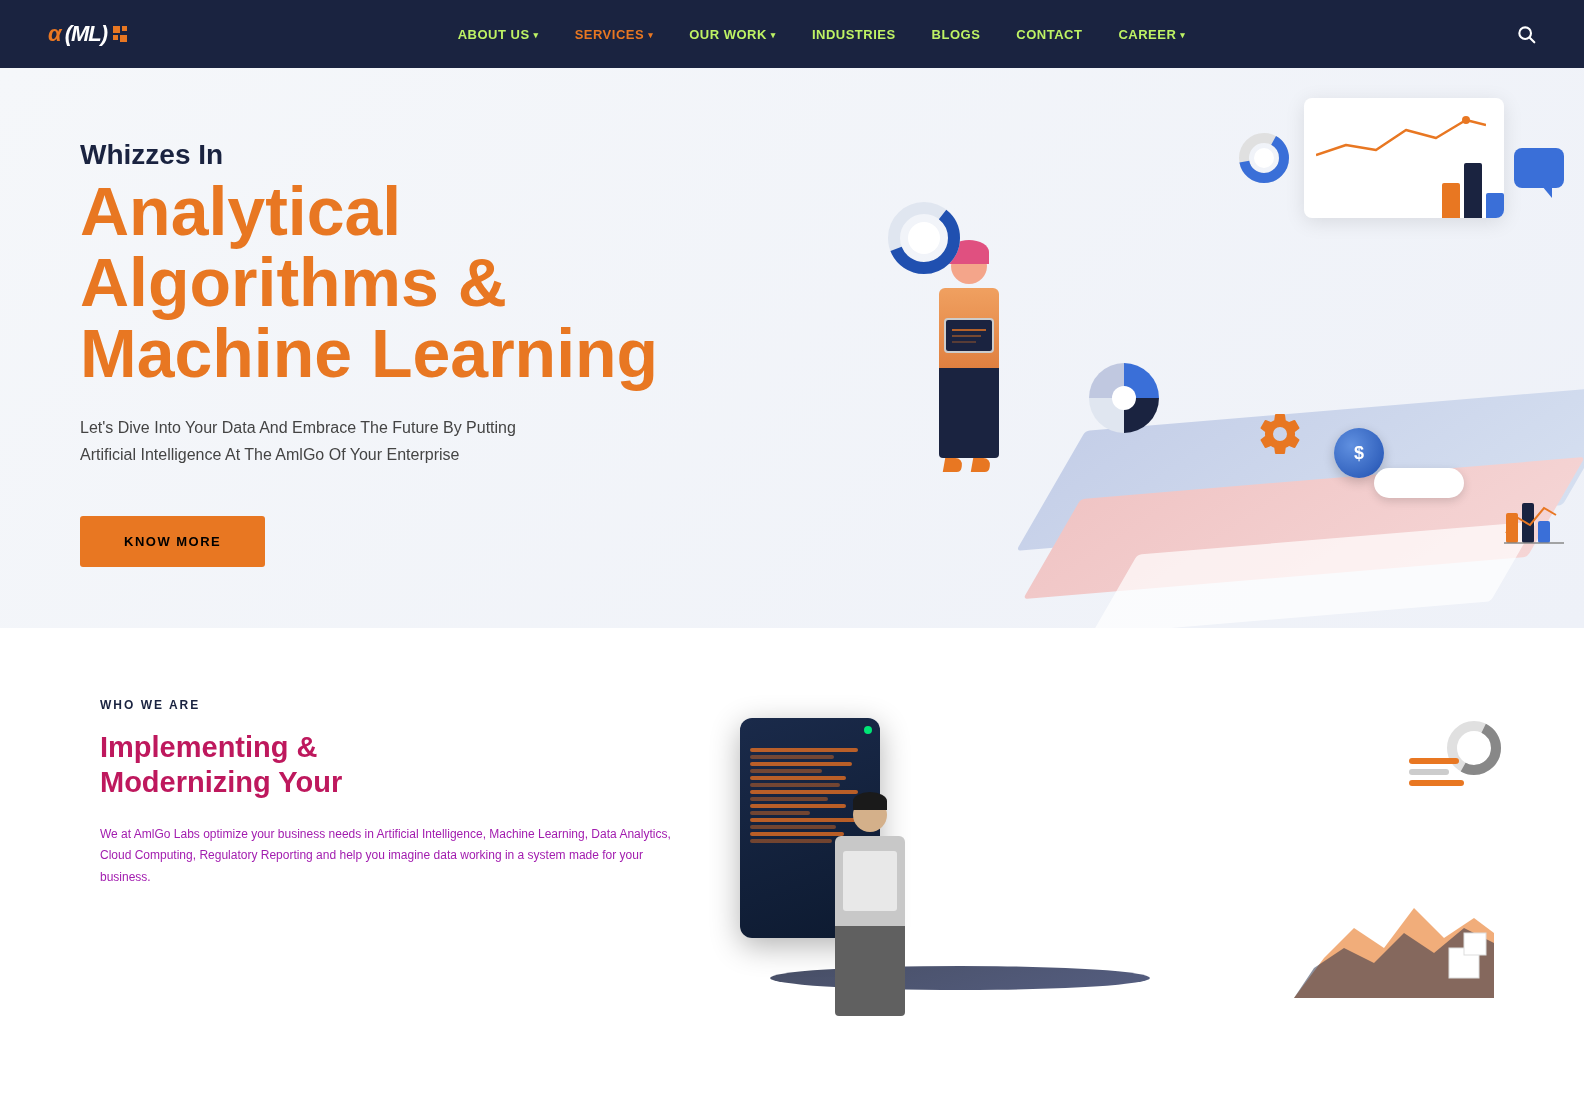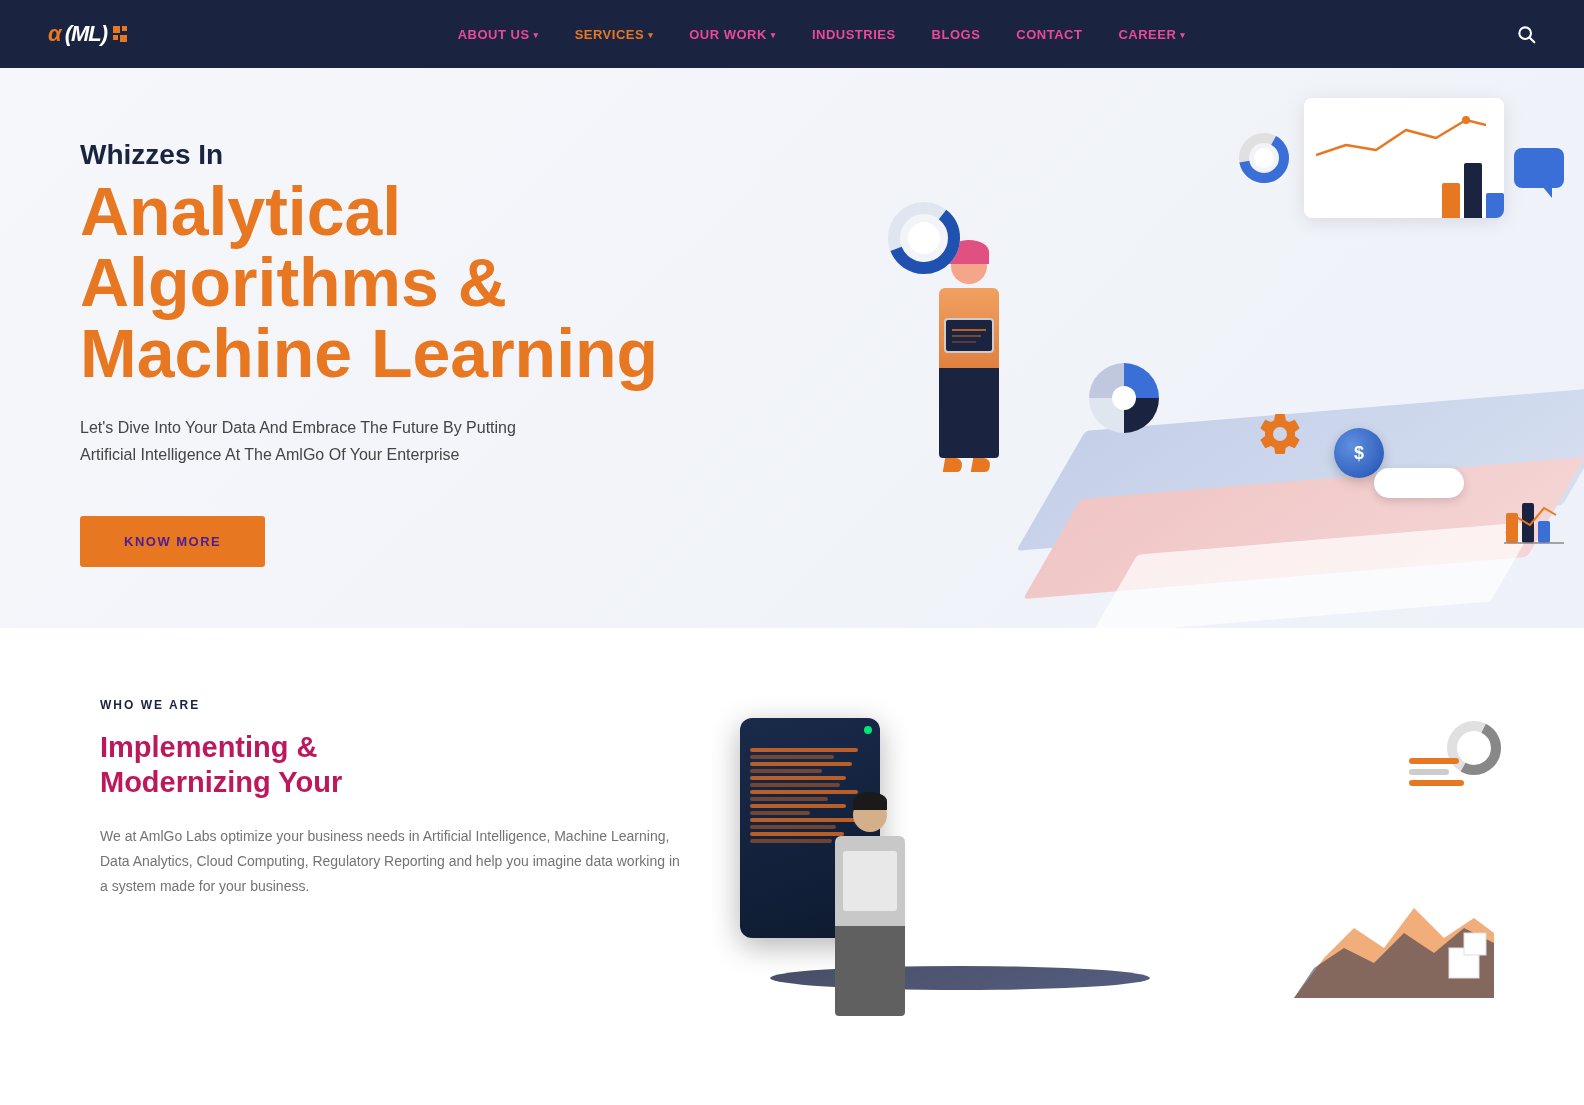--- a/index.html
+++ b/index.html
@@ -39,21 +39,21 @@
       background: #e87722;
     }
     .logo-sq.small { width: 5px; height: 5px; }
     .nav-links {
       display: flex;
       align-items: center;
       gap: 36px;
       list-style: none;
     }
     .nav-links li a {
-      color: #ec4899;
+      color: #bef264;
       text-decoration: none;
       font-size: 13px;
       font-weight: 600;
       letter-spacing: 0.5px;
       text-transform: uppercase;
       display: flex;
       align-items: center;
       gap: 4px;
     }
     .nav-links li a.active { color: #e87722; text-align: right; }
@@ -101,21 +101,21 @@
     }
     .hero-desc {
       font-size: 16px;
       color: #444;
       line-height: 1.7;
       margin-bottom: 48px;
       max-width: 600px;
     }
     .know-more-btn {
       background: #e87722;
-      color: #4c1d95;
+      color: #000000;
       font-size: 13px;
       font-weight: 700;
       letter-spacing: 1.5px;
       text-transform: uppercase;
       border: none;
       padding: 18px 44px;
       cursor: pointer;
       border-radius: 3px;
     }
 
@@ -373,22 +373,22 @@
       margin-bottom: 18px;
     }
     .who-title {
       font-size: 29px;
       font-weight: 900;
       color: #be185d;
       line-height: 1.2;
       margin-bottom: 24px;
     }
     .who-desc {
-      font-size: 14px;
-      color: #737373;
+      font-size: 12px;
+      color: #a21caf;
       line-height: 1.8;
     }
     .who-illustration {
       flex: 1;
       min-width: 400px;
       height: 320px;
       position: relative;
       display: flex;
       align-items: center;
       justify-content: center;

